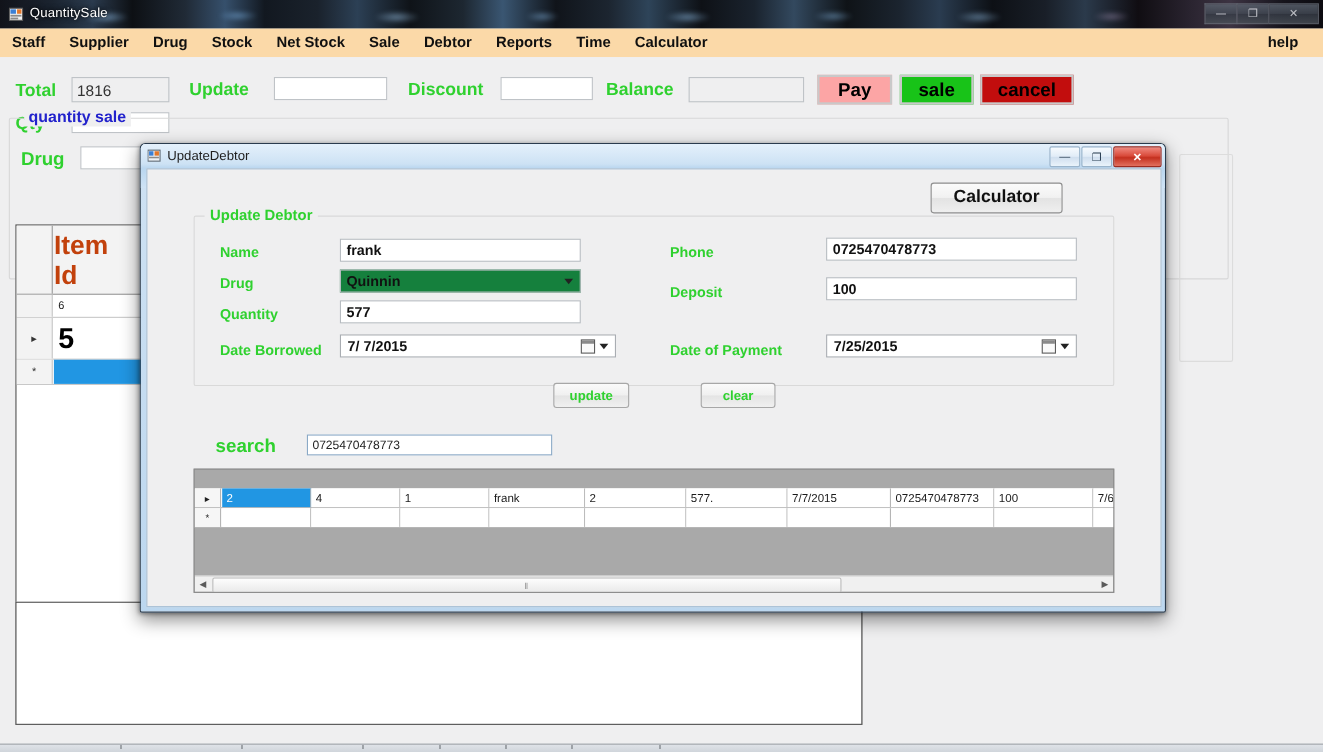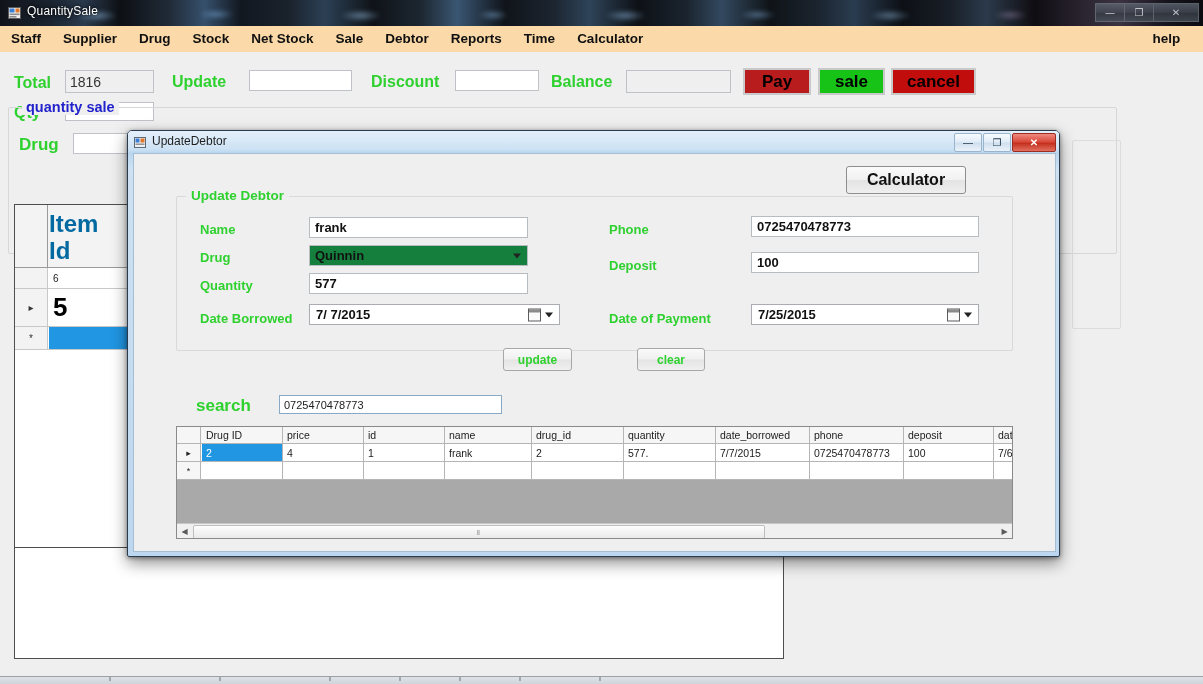--- a/index.html
+++ b/index.html
@@ -119,21 +119,21 @@
   .act-btn {
     position: absolute;
     border: 2px solid #c9c9c9;
     box-sizing: border-box;
     font-weight: bold;
     font-size: 17px;
     display: flex; align-items: center; justify-content: center;
     color: #000;
     cursor: pointer;
   }
-  #btn-pay   { background: #b91c1c; }
+  #btn-pay   { background: #fca5a5; }
   #btn-sale  { background: #18c318; }
   #btn-cancel{ background: #c20d0d; color: #000; }
 
   
   #quantity-sale-group {
     position: absolute;
     left: 8px; top: 55px; width: 1107px; height: 145px;
     border: 1px solid #d7d7d8;
     border-radius: 2px;
     background: transparent;
@@ -159,21 +159,21 @@
     background: #f3f3f3;
     border-bottom: 1px solid #9a9a9a;
     box-sizing: border-box;
   }
   #bg-grid-header .hdr-corner {
     position: absolute; left: 0; top: 0; width: 33px; height: 100%;
     border-right: 1px solid #9a9a9a; box-sizing: border-box;
   }
   #bg-grid-header .hdr-itemid {
     position: absolute; left: 34px; top: 5px;
-    font-size: 24px; font-weight: bold; color: #0369a1;
+    font-size: 24px; font-weight: bold; color: #c2410c;
     line-height: 27px; width: 100px;
   }
   .bg-row {
     position: absolute; left: 0; width: 100%;
     border-bottom: 1px solid #c8c8c8; box-sizing: border-box;
   }
   .bg-row .rowhdr {
     position: absolute; left: 0; top: 0; width: 33px; height: 100%;
     border-right: 1px solid #c8c8c8; box-sizing: border-box;
     background: #f3f3f3;
@@ -603,33 +603,20 @@
       <span class="dp-arrow"></span>
     </div>
 
     <div class="sm-btn" style="left:369px; top:194px; width:67px;">update</div>
     <div class="sm-btn" style="left:503px; top:194px; width:66px;">clear</div>
 
     <span id="search-label">search</span>
     <input id="search-input" value="0725470478773" style="">
 
     <div id="dlg-grid">
-      <div id="dg-head">
-        <div class="dg-rowhdr-col"></div>
-        <div class="dg-h" style="left:25px;  width:81px;">Drug ID</div>
-        <div class="dg-h" style="left:106px; width:81px;">price</div>
-        <div class="dg-h" style="left:187px; width:81px;">id</div>
-        <div class="dg-h" style="left:268px; width:87px;">name</div>
-        <div class="dg-h" style="left:355px; width:92px;">drug_id</div>
-        <div class="dg-h" style="left:447px; width:92px;">quantity</div>
-        <div class="dg-h" style="left:539px; width:94px;">date_borrowed</div>
-        <div class="dg-h" style="left:633px; width:94px;">phone</div>
-        <div class="dg-h" style="left:727px; width:90px;">deposit</div>
-        <div class="dg-h" style="left:817px; width:40px;">dat</div>
-      </div>
 
       <div class="dg-row" style="top:17px;">
         <div class="rh">▸</div>
         <div class="dg-c sel" style="left:25px;  width:81px;">2</div>
         <div class="dg-c" style="left:106px; width:81px;">4</div>
         <div class="dg-c" style="left:187px; width:81px;">1</div>
         <div class="dg-c" style="left:268px; width:87px;">frank</div>
         <div class="dg-c" style="left:355px; width:92px;">2</div>
         <div class="dg-c" style="left:447px; width:92px;">577.</div>
         <div class="dg-c" style="left:539px; width:94px;">7/7/2015</div>

